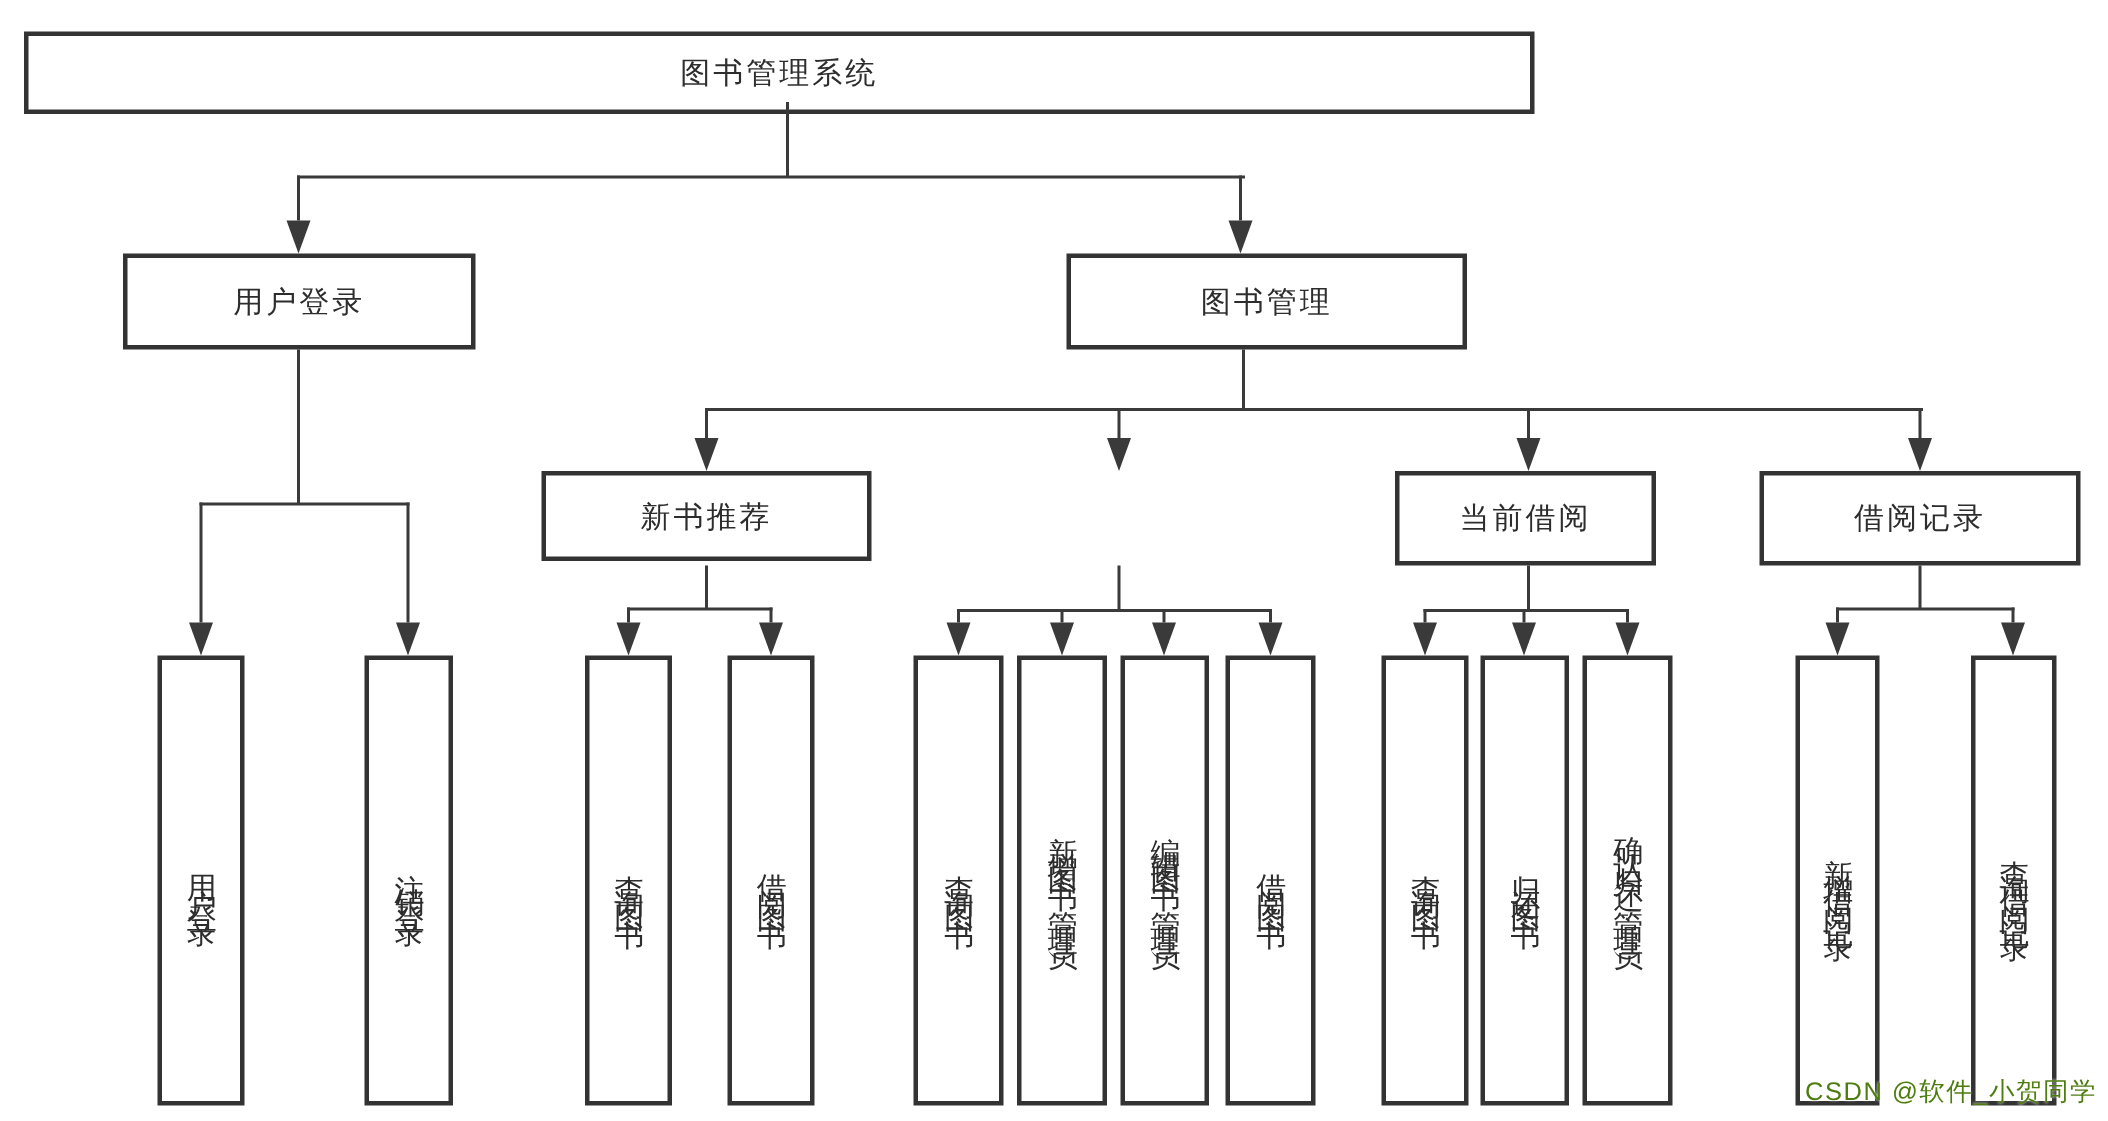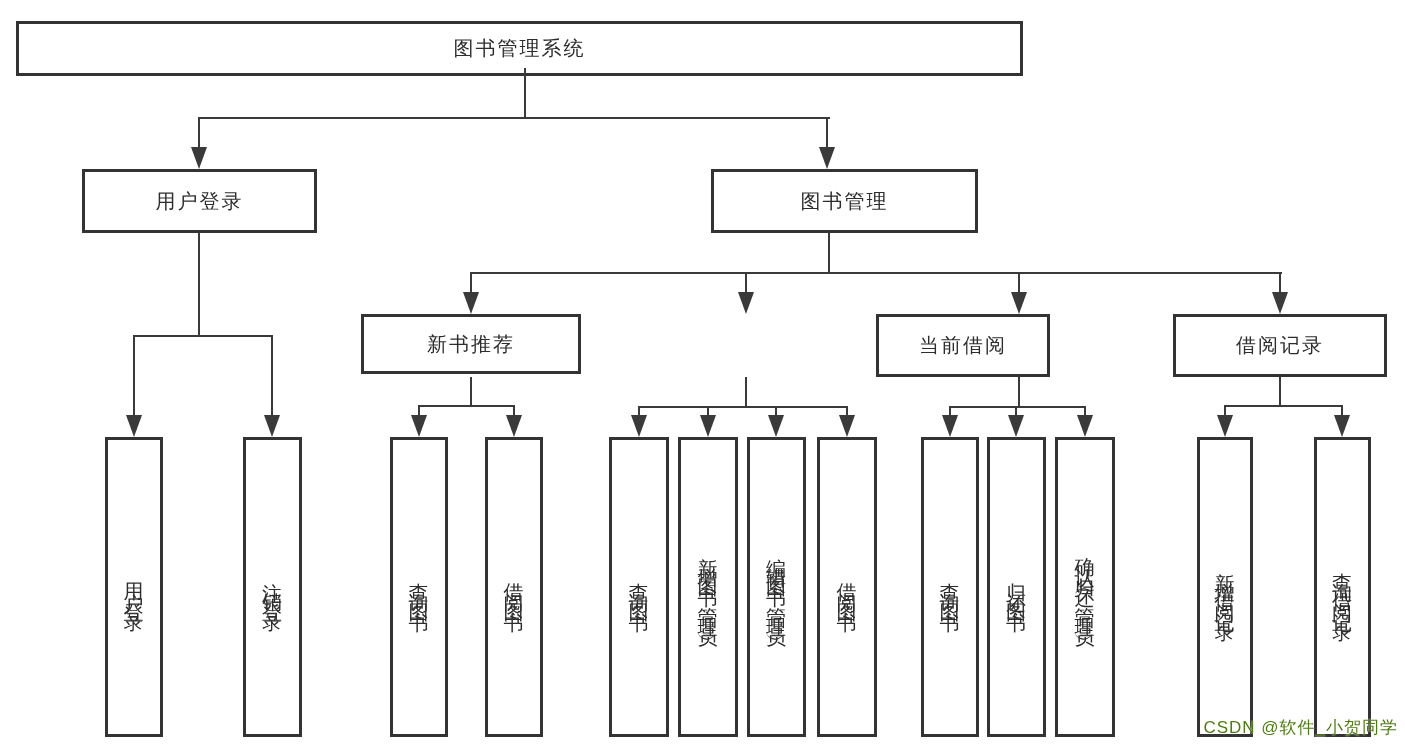--- a/index.html
+++ b/index.html
@@ -29,21 +29,21 @@
   <div class="node h" style="left:82px;top:169px;width:235px;height:64px;">
     <span>用户登录</span>
   </div>
   <div class="node h" style="left:711px;top:169px;width:267px;height:64px;">
     <span>图书管理</span>
   </div>
 
   <div class="node h" style="left:361px;top:314px;width:220px;height:60px;">
     <span>新书推荐</span>
   </div>
-  <div class="node h" style="left:876px;top:314px;width:174px;height:63px;">
+  <div class="node h" style="left:930px;top:314px;width:174px;height:63px;">
     <span>当前借阅</span>
   </div>
   <div class="node h" style="left:1173px;top:314px;width:214px;height:63px;">
     <span>借阅记录</span>
   </div>
 
   <div class="node v" style="left:105px;top:437px;width:58px;height:300px;">
     <span class="vtext">用户登录</span>
   </div>
   <div class="node v" style="left:243px;top:437px;width:59px;height:300px;">

